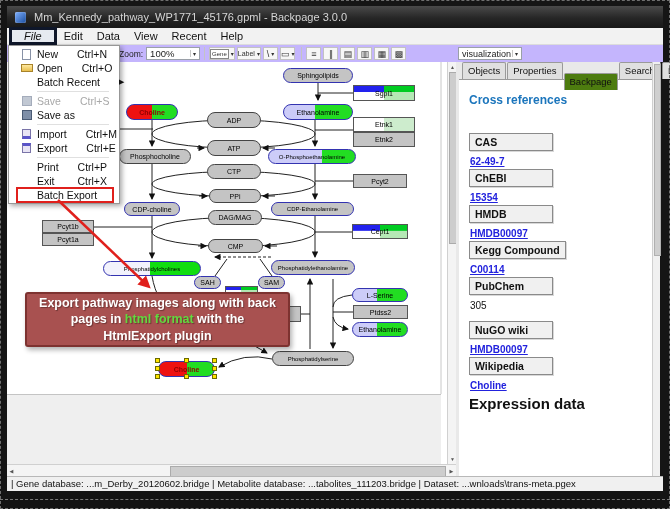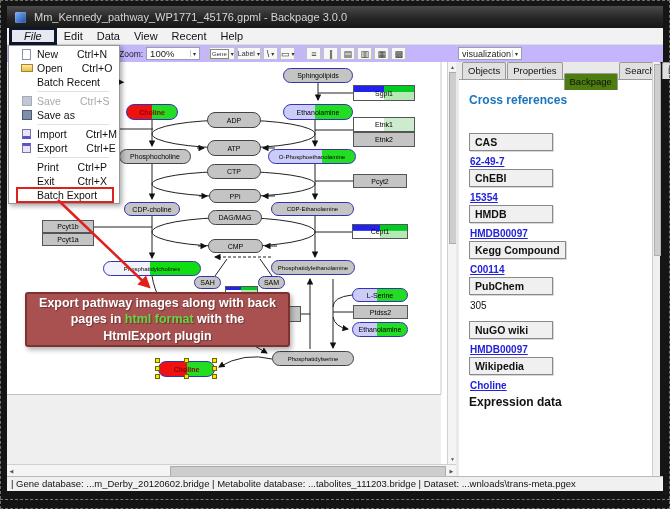--- a/index.html
+++ b/index.html
@@ -77,21 +77,21 @@
   
   .panel{position:absolute;left:459px;top:62px;width:193px;height:414px;background:#fff;box-sizing:border-box;}
   .tabs{height:17px;background:#e9e9e9;border-bottom:1px solid #9a9a9a;display:flex;padding-left:3px;font-size:9.5px;color:#111;}
   .tab{padding:2px 5px 2px 5px;border:1px solid #9a9a9a;border-bottom:none;background:#e0e0e0;margin-right:1px;border-radius:2px 2px 0 0;white-space:nowrap;}
   .tab.sel{background:#4d7c0f;position:relative;top:11px;padding-bottom:3px;}
   .panel-content{padding:13px 10px 0 10px;height:calc(100% - 17px);overflow:hidden;box-sizing:border-box;}
   .bp-heading{color:#1b75bc;font-weight:bold;font-size:12px;margin-bottom:26px;}
   .bp-head{border:1px solid #8a8a8a;background:#f0f0f0;font-weight:bold;font-size:10.5px;padding:2px 5px;width:fit-content;min-width:72px;box-shadow:1px 1px 0 #d8d8d8;color:#111;}
   .bp-link{display:block;color:#2222dd;font-weight:bold;font-size:10px;margin:5px 0 2px 1px;text-decoration:underline;width:fit-content;}
   .bp-val{font-size:10px;margin:5px 0 10px 1px;color:#111;}
-  .bp-footer{font-weight:bold;font-size:12px;margin-top:4px;color:#111;}
+  .bp-footer{font-weight:bold;font-size:15px;margin-top:4px;color:#111;}
 
   
   .statusbar{position:absolute;left:7px;top:476px;width:656px;height:15px;background:#f0f0f0;border-top:1px solid #b8b8b8;font-size:9.5px;line-height:14px;padding-left:4px;box-sizing:border-box;color:#111;white-space:nowrap;overflow:hidden;}
   .bframe{position:absolute;left:0;top:491px;width:670px;height:18px;background:#141414;}
   .bdash{margin-top:8px;border-top:1px dashed #7a7a7a;height:0;}
   .overlay-red{position:absolute;left:0;top:0;z-index:60;pointer-events:none;}
 </style>
 </head>
 <body>
 

